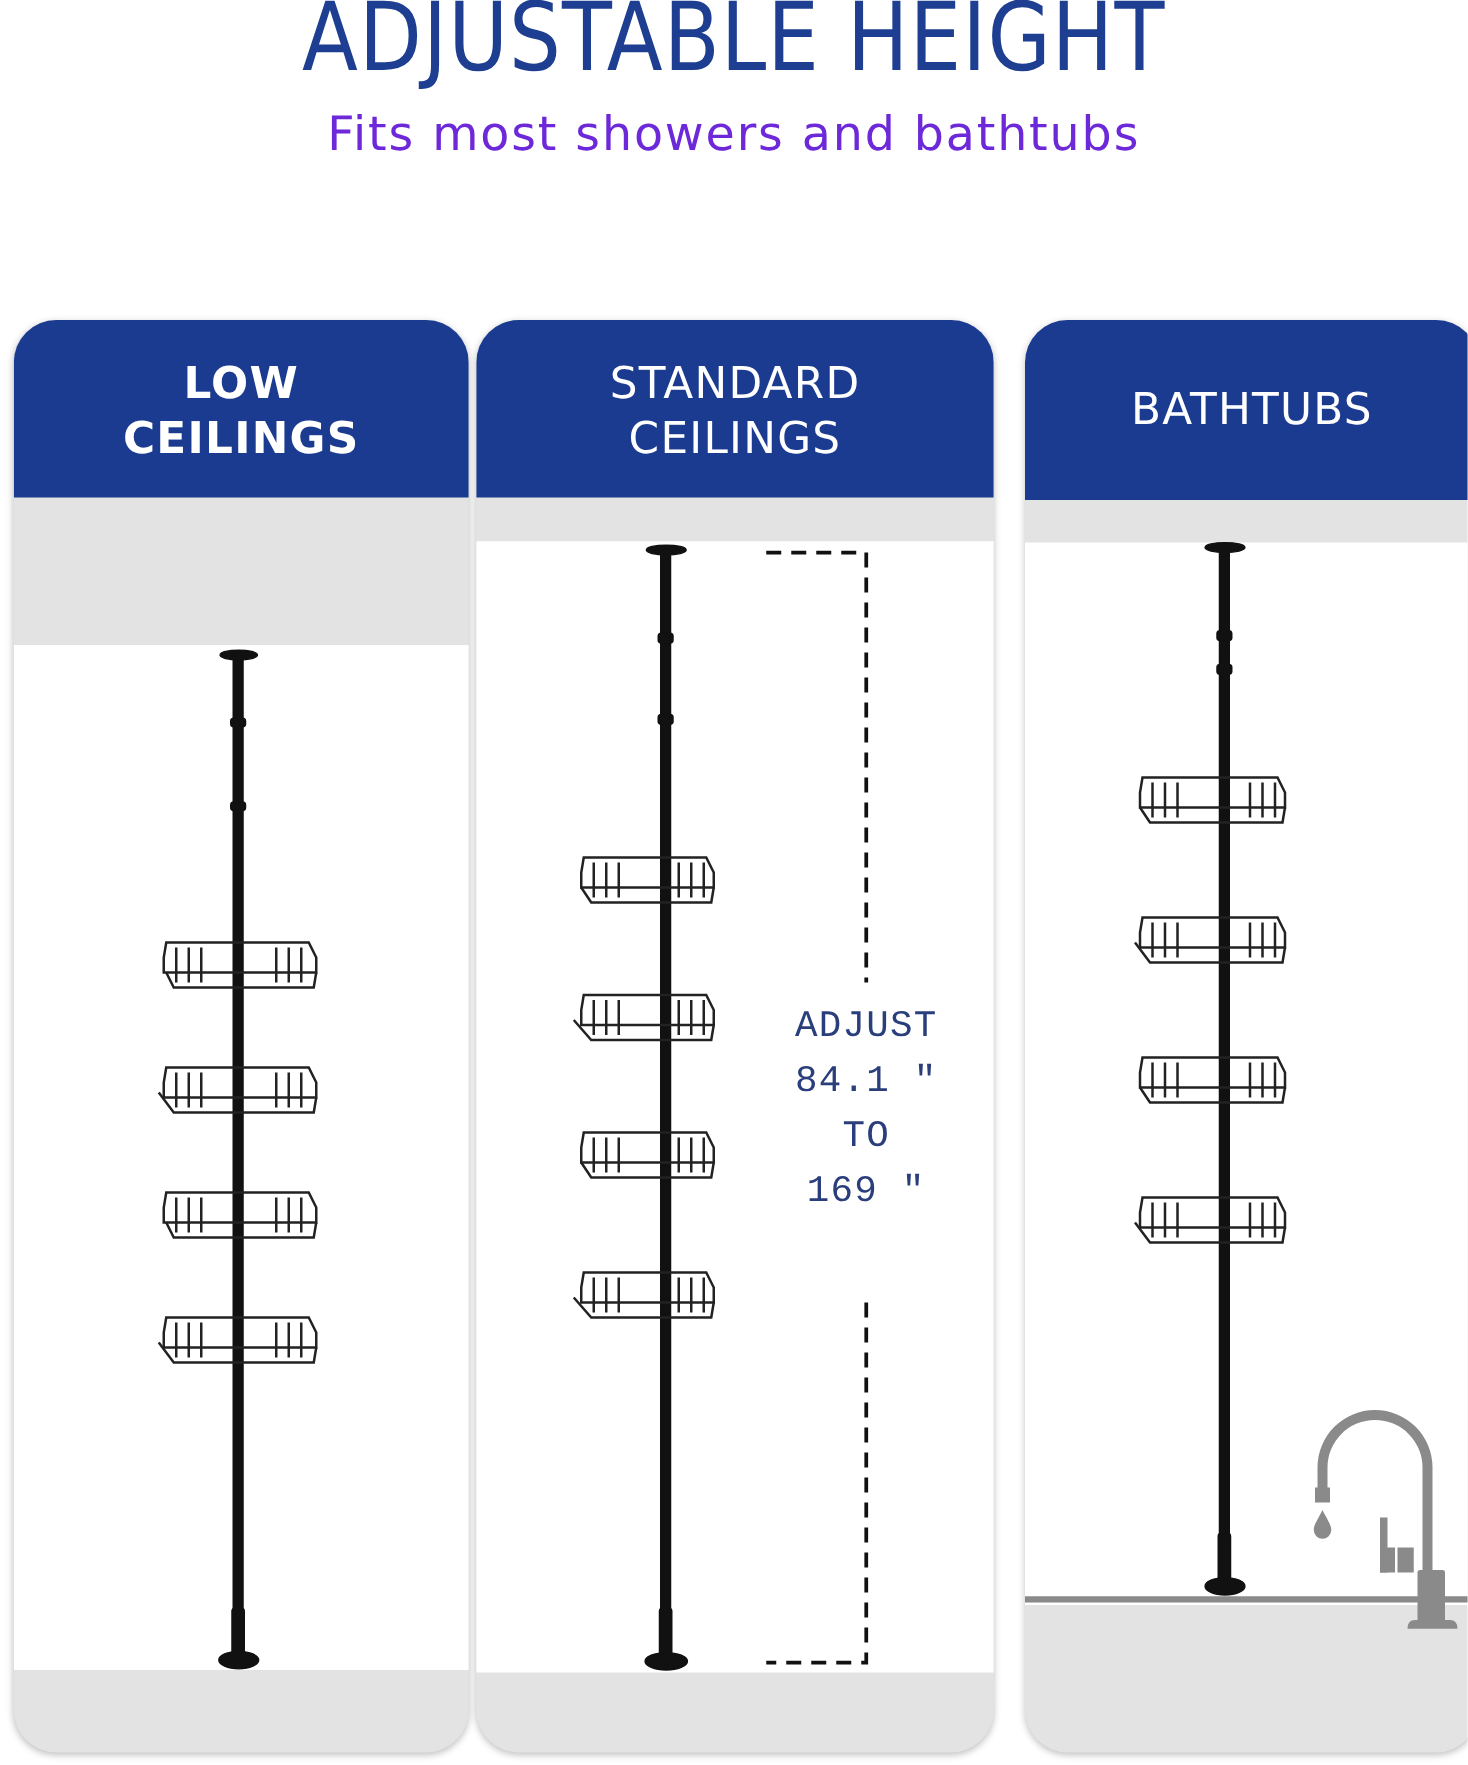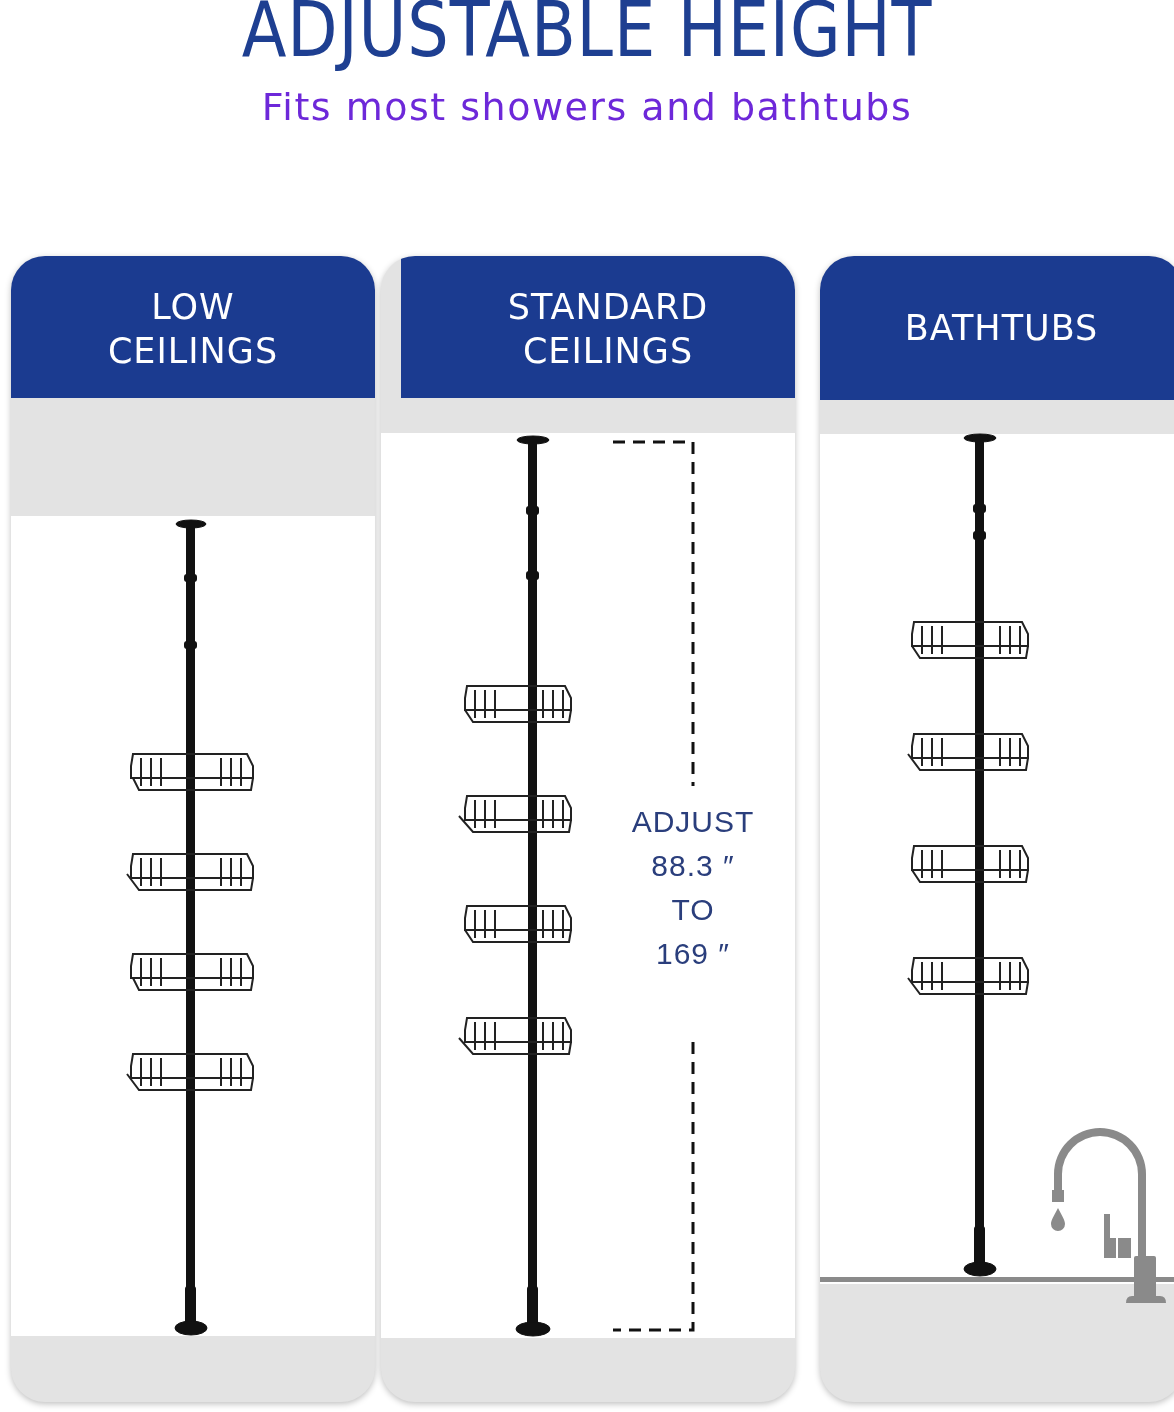--- a/index.html
+++ b/index.html
@@ -3,31 +3,31 @@
 <meta charset="utf-8">
 <style>
   html, body { margin:0; padding:0; background:#ffffff; }
   body { width:1174px; height:1412px; position:relative; overflow:hidden; font-family:"DejaVu Sans", sans-serif; }
   .title { position:absolute; left:0; width:1174px; top:-8px; text-align:center; color:#1e3f91; font-size:76px; letter-spacing:1px; font-weight:normal; transform:scaleX(0.86); transform-origin:center; line-height:1; }
   .subtitle { position:absolute; left:0; width:1174px; top:88px; text-align:center; color:#6d28d9; font-size:38px; letter-spacing:1.5px; line-height:1; }
   .card { position:absolute; background:#e3e3e3; border-radius:34px; overflow:hidden; box-shadow:0 2px 6px rgba(0,0,0,0.25); }
   .card-head { position:absolute; left:0; top:0; width:100%; background:#1b3b90; display:flex; align-items:center; justify-content:center; text-align:center; color:#ffffff; font-size:35px; line-height:44px; letter-spacing:1px; }
   .card-white { position:absolute; left:0; width:100%; background:#ffffff; }
   .pole-svg { position:absolute; left:0; top:0; }
-  .measure-text { position:absolute; text-align:center; color:#2a3e7c; font-family:Liberation Sans, sans-serif; font-size:30px; line-height:44px; letter-spacing:1px; background:#ffffff; }
+  .measure-text { position:absolute; text-align:center; color:#2a3e7c; font-family:Liberation Mono, monospace; font-size:30px; line-height:44px; letter-spacing:1px; background:#ffffff; }
   .floor { position:absolute; background:#8a8a8a; height:5px; }
 </style>
 </head>
 <body>
 
 <div class="title">ADJUSTABLE HEIGHT</div>
 <div class="subtitle">Fits most showers and bathtubs</div>
 
 <div class="card" style="left:11px; top:256px; width:364px; height:1146px;">
-  <div class="card-head" style="height:142px; flex-direction:column; padding-top:4px; box-sizing:border-box;">
+  <div class="card-head" style="height:142px; flex-direction:column; padding-top:4px; box-sizing:border-box;font-weight:bold;">
     <span>LOW</span>
     <span>CEILINGS</span>
   </div>
   <div class="card-white" style="top:260px; height:820px;"></div>
   <svg class="pole-svg" width="364" height="1146" viewBox="0 0 364 1146">
     <g fill="#111" stroke="#111">
       <ellipse cx="180" cy="268" rx="15" ry="4"></ellipse>
       <rect x="175" y="268" width="9" height="806" stroke="none"></rect>
       <rect x="173" y="318" width="13" height="8" rx="3" stroke="none"></rect>
       <rect x="173" y="385" width="13" height="8" rx="3" stroke="none"></rect>
@@ -53,21 +53,21 @@
       <g transform="translate(0,788)">
         <path d="M122 10 L236 10 L242 22 L242 34 L120 34 L120 22 Z"></path>
         <path d="M116 30 L128 46 L240 46 L242 34"></path>
         <path d="M130 14 v28 M140 14 v28 M150 14 v28 M210 14 v28 M220 14 v28 M230 14 v28"></path>
       </g>
     </g>
   </svg>
 </div>
 
 <div class="card" style="left:381px; top:256px; width:414px; height:1146px;">
-  <div class="card-head" style="height:142px; flex-direction:column; padding-top:4px; box-sizing:border-box;margin-left:20px;">
+  <div class="card-head" style="height:142px; flex-direction:column; padding-top:4px; box-sizing:border-box;">
     <span>STANDARD</span>
     <span>CEILINGS</span>
   </div>
   <div class="card-white" style="top:177px; height:905px;"></div>
   <svg class="pole-svg" width="414" height="1146" viewBox="0 0 414 1146">
     <g fill="#111" stroke="#111">
       <ellipse cx="152" cy="184" rx="16" ry="4"></ellipse>
       <rect x="147" y="184" width="9" height="890" stroke="none"></rect>
       <rect x="145" y="250" width="13" height="9" rx="3" stroke="none"></rect>
       <rect x="145" y="315" width="13" height="9" rx="3" stroke="none"></rect>
@@ -96,21 +96,21 @@
         <path d="M122 14 v28 M132 14 v28 M142 14 v28 M190 14 v28 M200 14 v28 M210 14 v28"></path>
       </g>
     </g>
     <g fill="none" stroke="#111" stroke-width="3" stroke-dasharray="12 8">
       <path d="M232 186 L312 186 L312 530"></path>
       <path d="M312 786 L312 1074 L232 1074"></path>
     </g>
   </svg>
   <div class="measure-text" style="left:236px; top:544px; width:152px;">
     <div>ADJUST</div>
-    <div>88.3 ″</div>
+    <div>84.1 ″</div>
     <div>TO</div>
     <div>169 ″</div>
   </div>
 </div>
 
 <div class="card" style="left:800px; top:256px; width:363px; height:1146px;margin-left:20px;">
   <div class="card-head" style="height:144px;">
     <span>BATHTUBS</span>
   </div>
   <div class="card-white" style="top:178px; height:850px;"></div>

